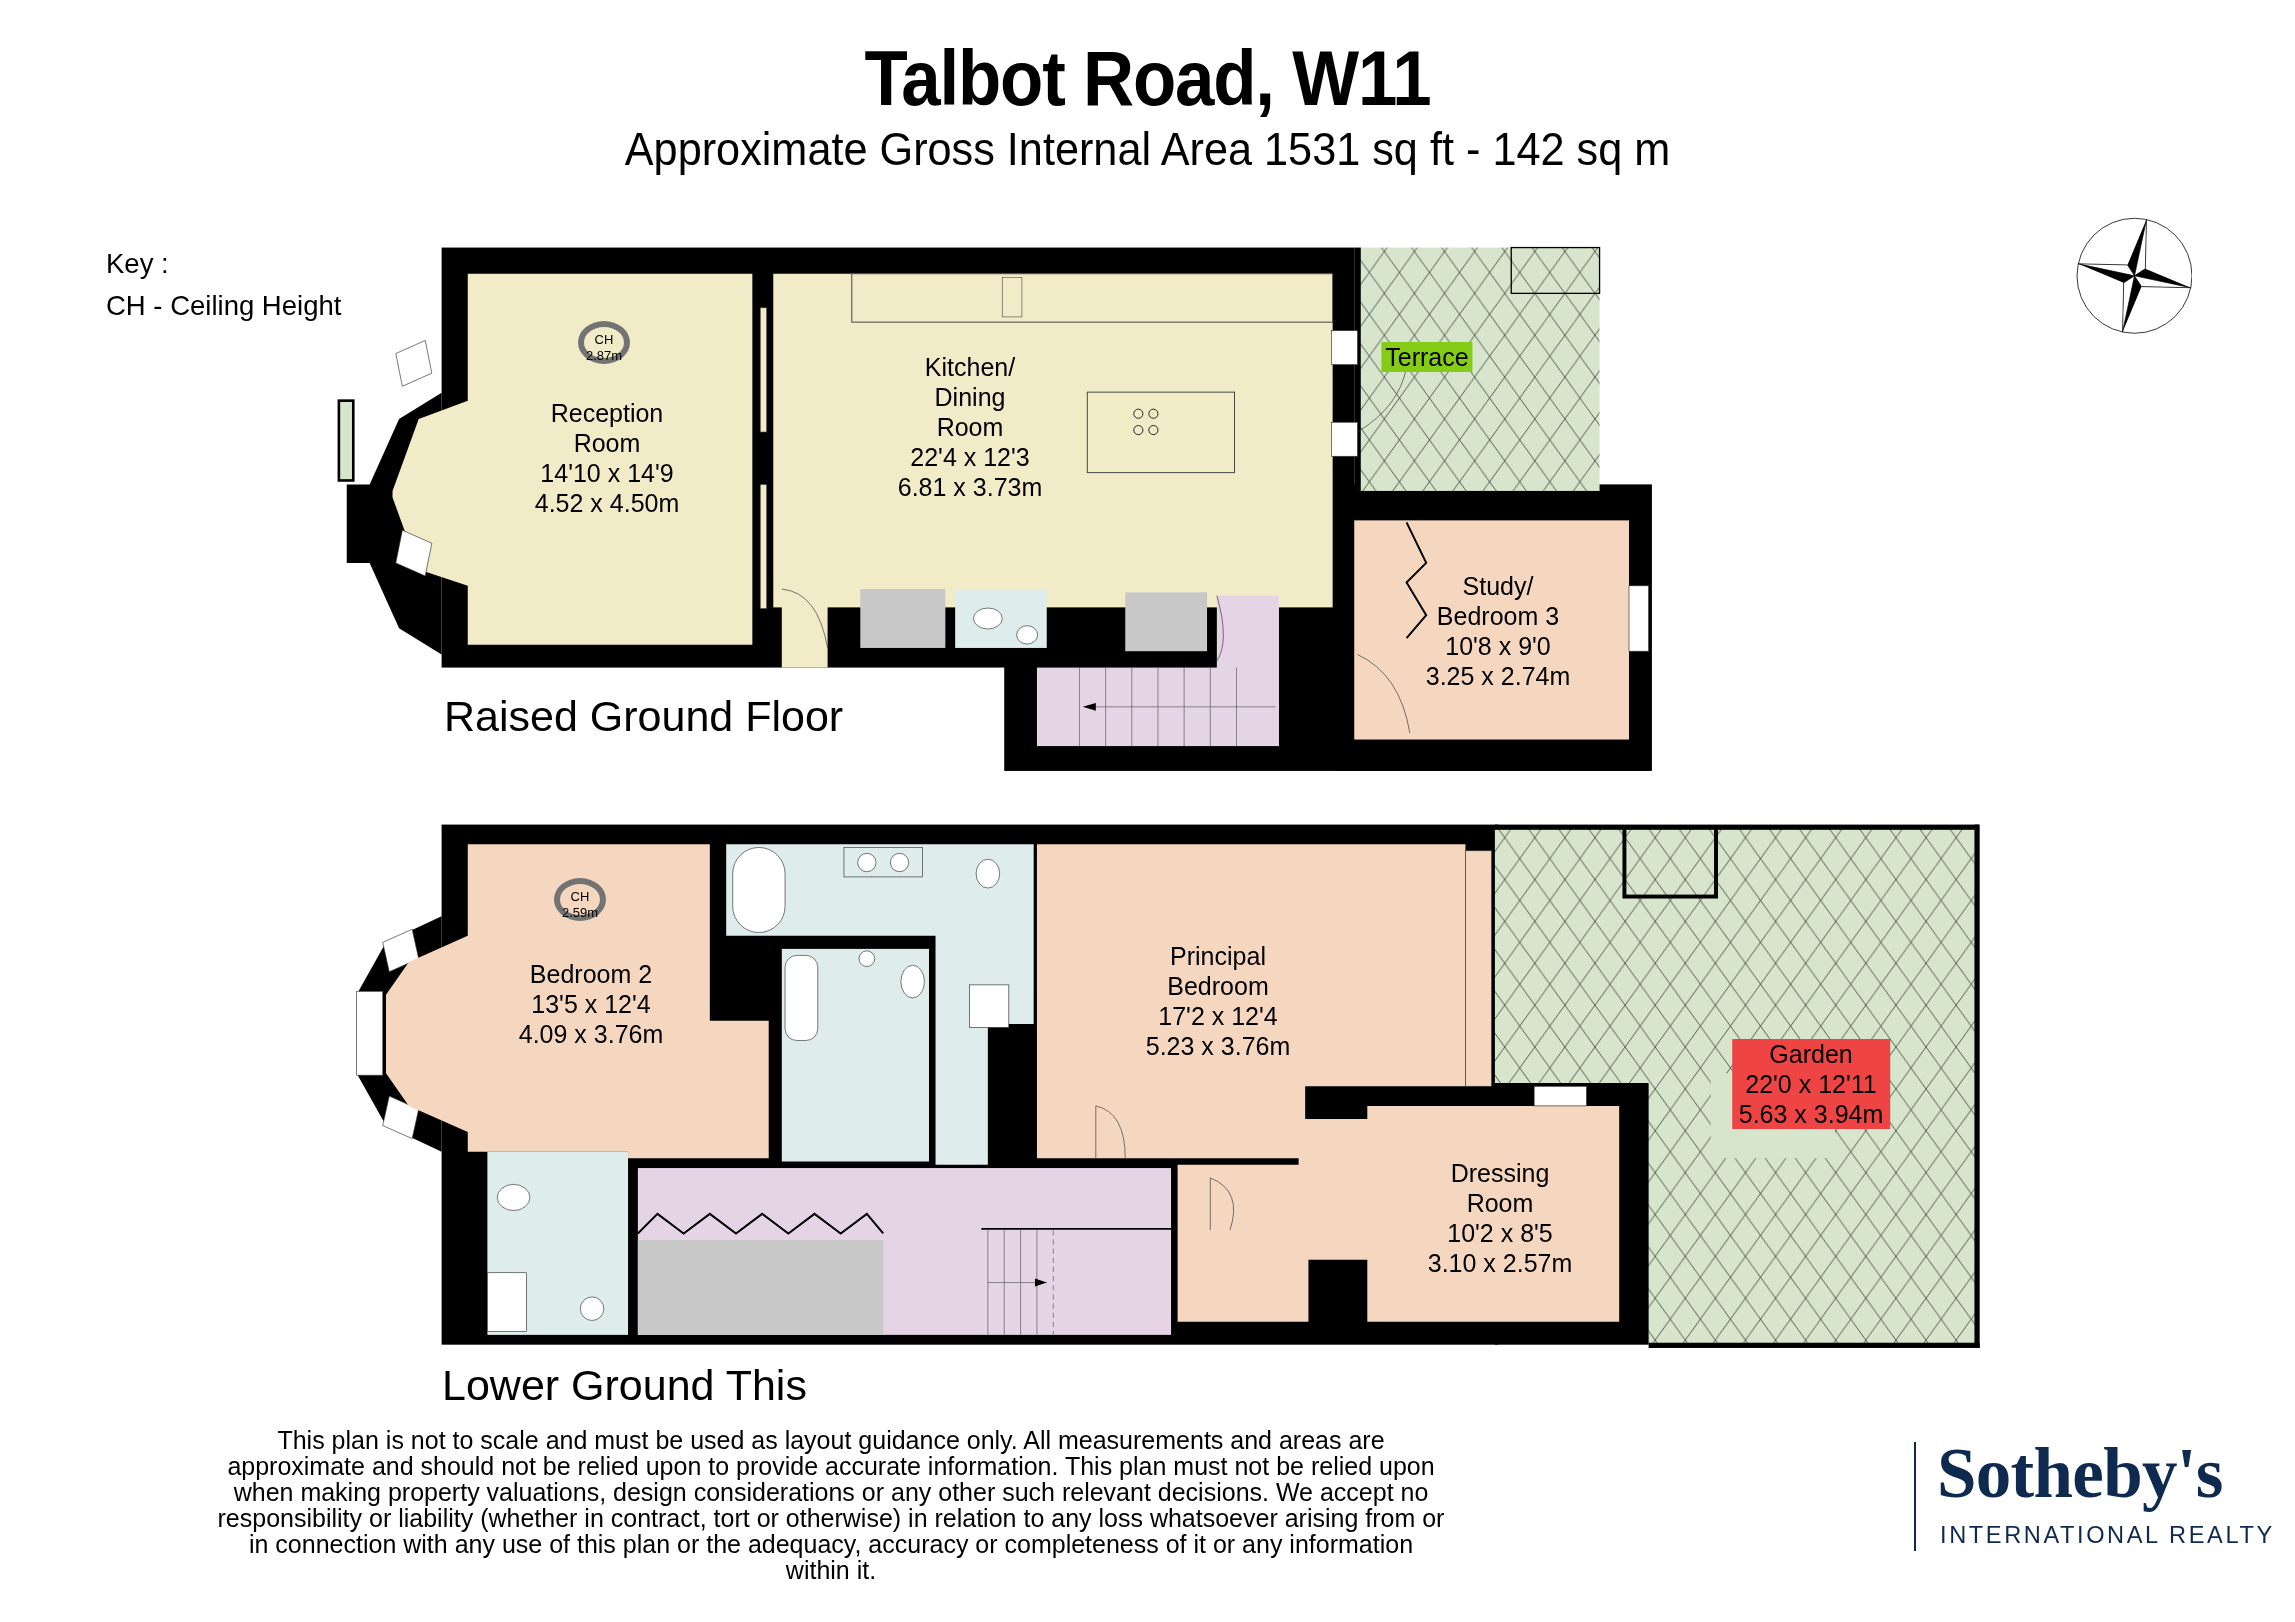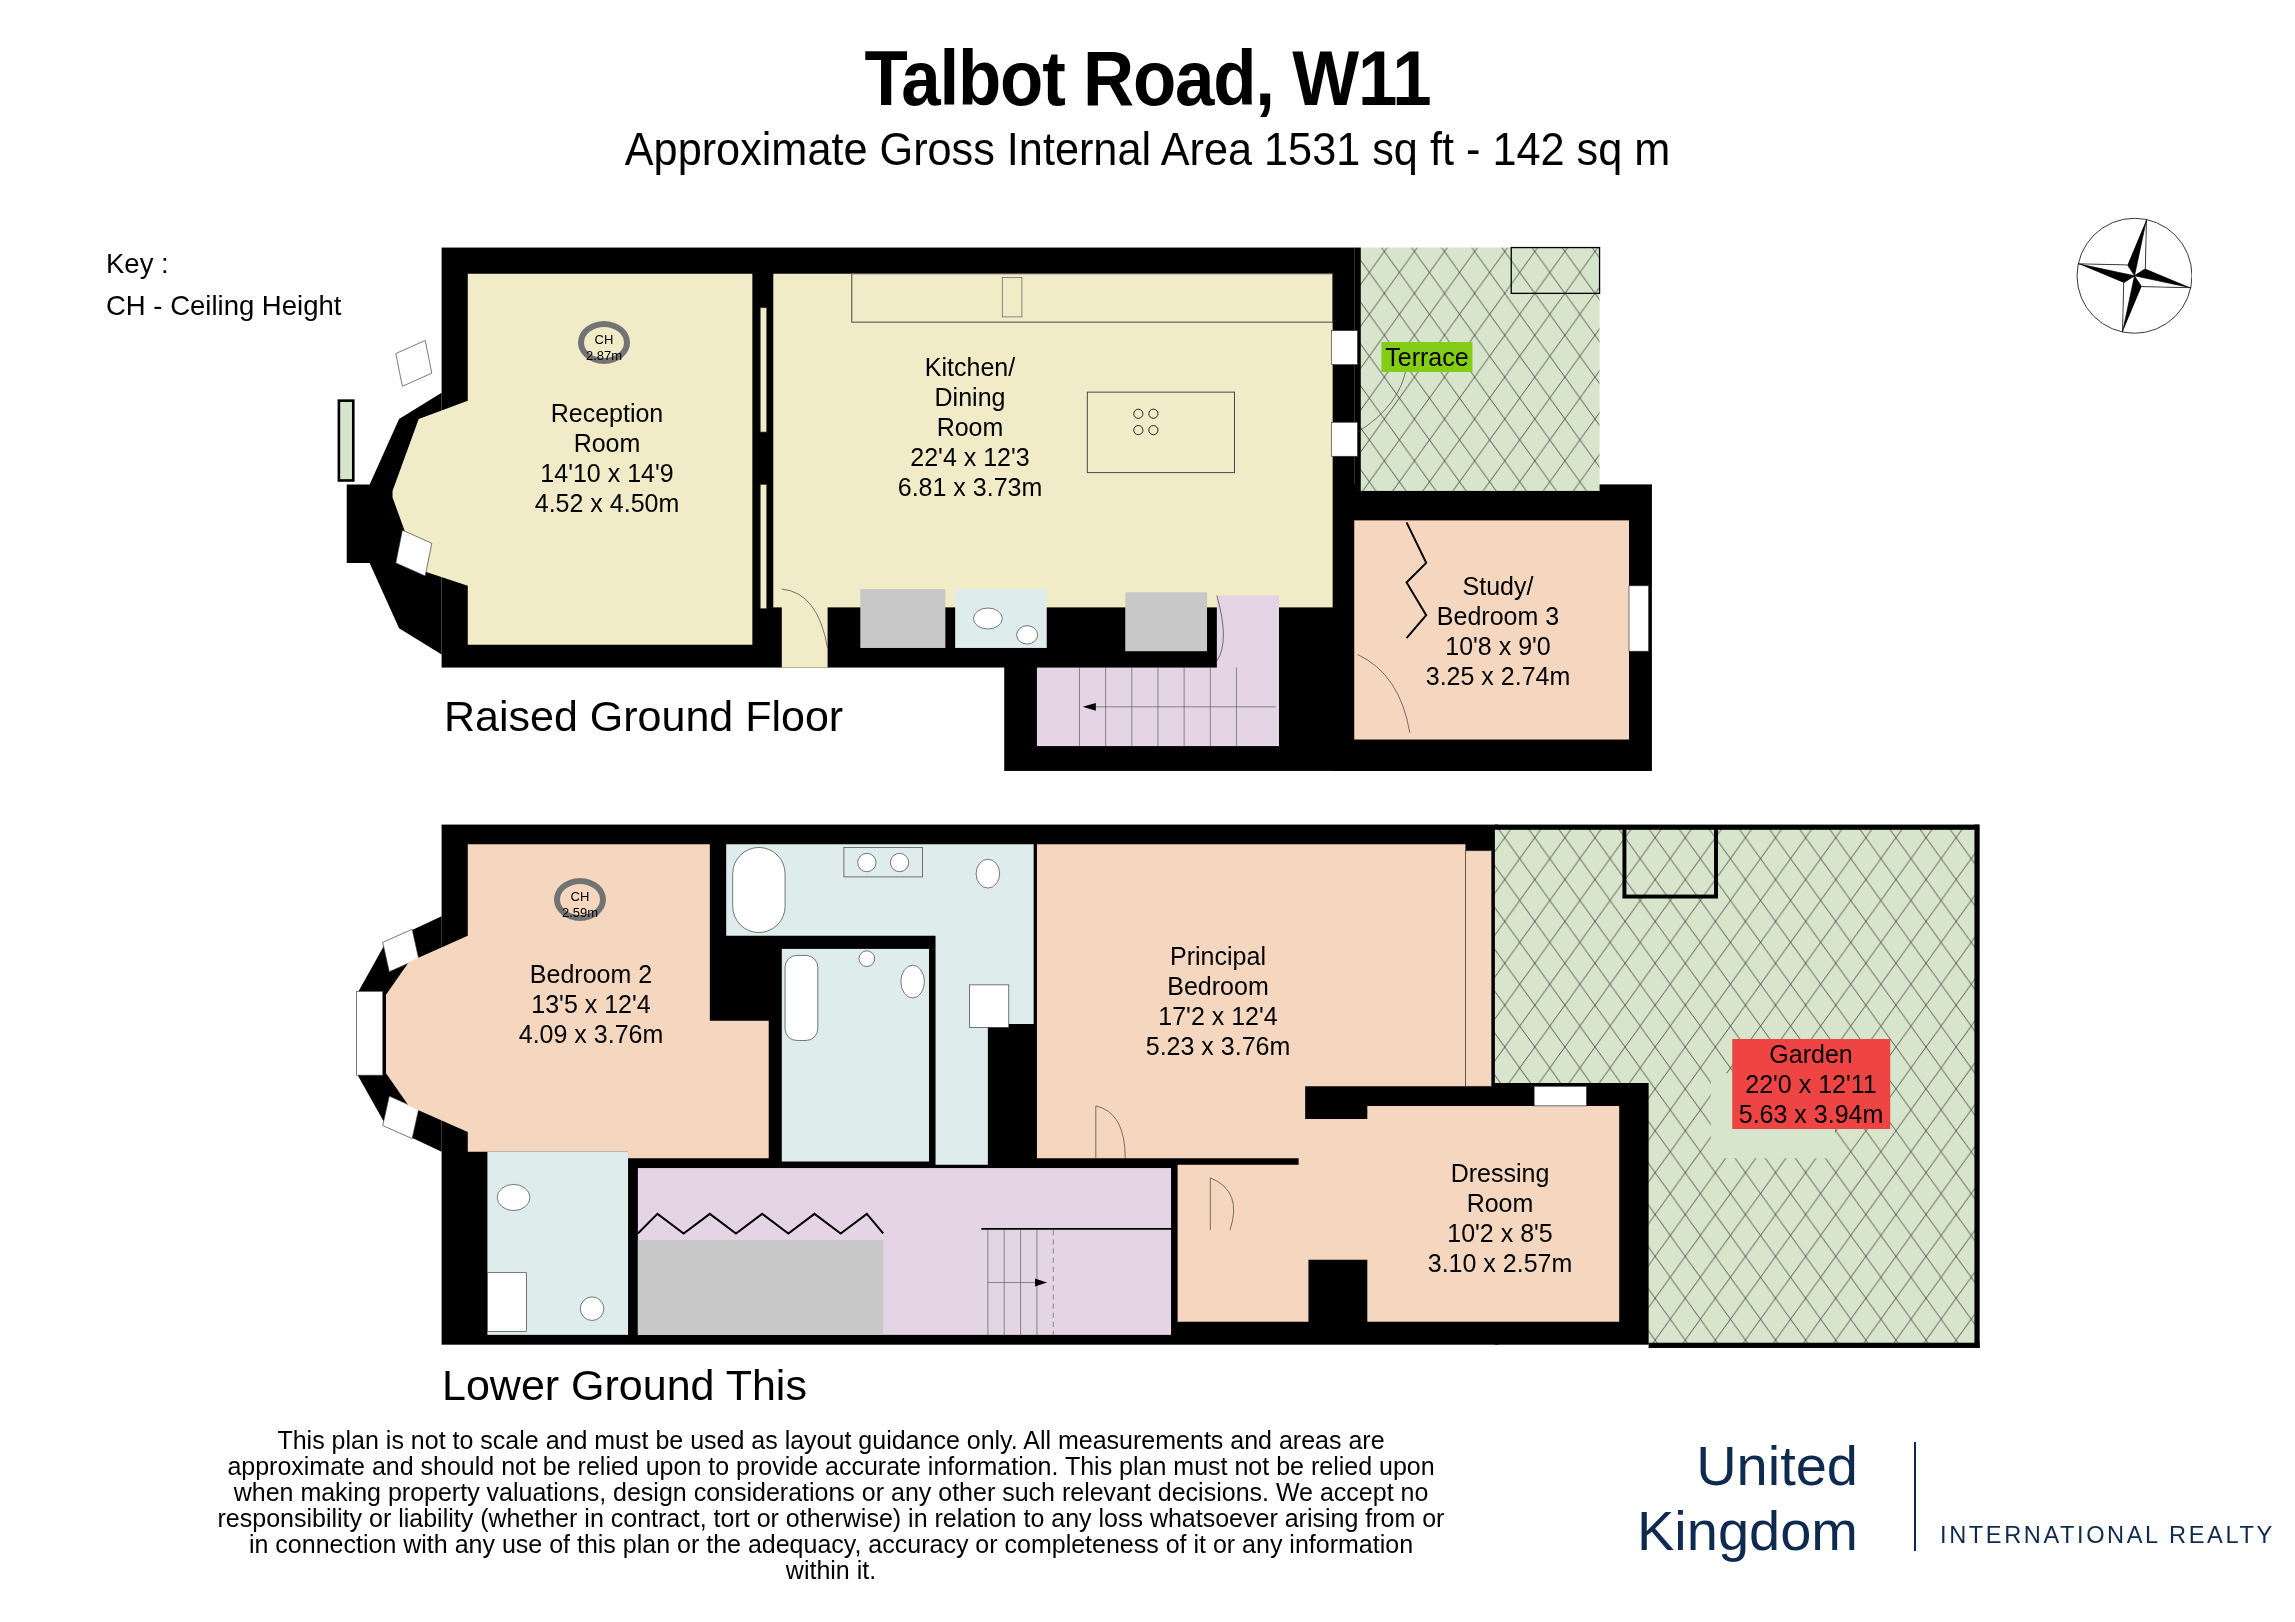--- a/index.html
+++ b/index.html
@@ -234,20 +234,17 @@
   <div>Dressing</div>
   <div>Room</div>
   <div>10'2 x 8'5</div>
   <div>3.10 x 2.57m</div>
 </div>
 <div class="floor-label" style="left:442px;top:1361px;">Lower Ground This</div>
 
 <div class="disclaimer">This plan is not to scale and must be used as layout guidance only. All measurements and areas are approximate and should not be relied upon to provide accurate information. This plan must not be relied upon when making property valuations, design considerations or any other such relevant decisions. We accept no responsibility or liability (whether in contract, tort or otherwise) in relation to any loss whatsoever arising from or in connection with any use of this plan or the adequacy, accuracy or completeness of it or any information within it.</div>
 
 <div class="logo">
-  <div class="uk">
-    <div>United</div>
-    <div>Kingdom</div>
-  </div>
   <div class="divider"></div>
+  <div class="sothebys">Sotheby's</div>
   <div class="intl">INTERNATIONAL REALTY</div>
 </div>
 
 
 </body></html>

